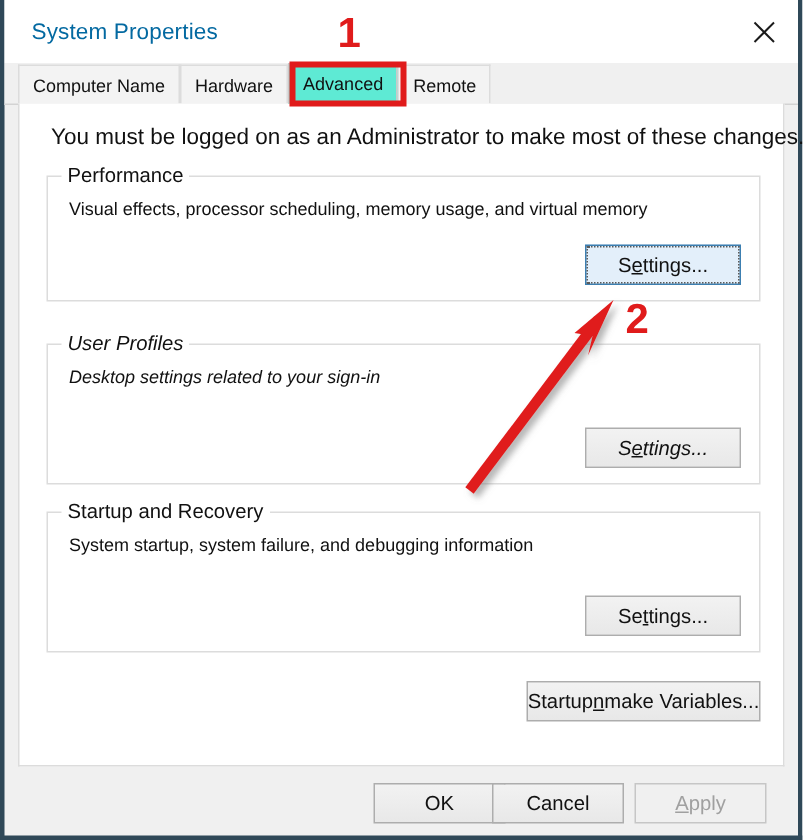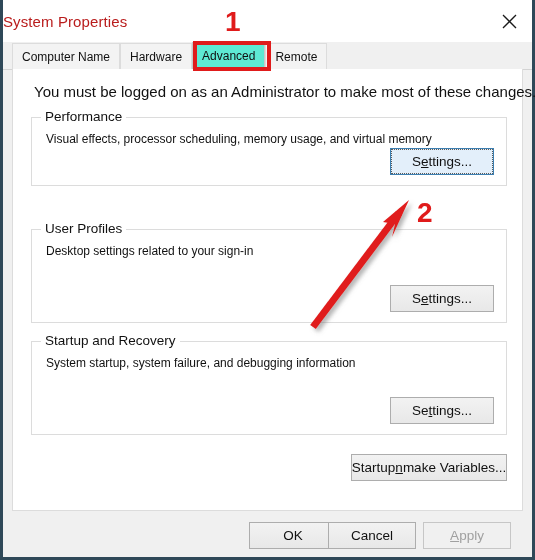--- a/index.html
+++ b/index.html
@@ -23,22 +23,23 @@
   
   #titlebar {
     position: absolute;
     left: 0; top: 0; right: 0;
     height: 42px;
     background: #ffffff;
     display: flex;
     align-items: center;
   }
   #title-text {
+    margin-left: 18px;
     font-size: 15px;
-    color: #b91c1c;
+    color: #0369a1;
     letter-spacing: 0.1px;
   }
   #close-button {
     position: absolute;
     right: 0; top: 0;
     width: 46px; height: 42px;
     display: flex; align-items: center; justify-content: center;
     cursor: default;
   }
   #close-button svg { display: block; }
@@ -112,22 +113,22 @@
     white-space: nowrap;
   }
   .groupbox .desc {
     position: absolute;
     top: 14px; left: 14px;
     font-size: 12px;
     color: #111;
     white-space: nowrap;
   }
 
-  #group-performance { top: 48px;  height: 69px; }
-  #group-userprofiles { top: 160px; height: 94px; }
+  #group-performance { top: 48px;  height: 84px; }
+  #group-userprofiles { top: 160px; height: 94px; font-style: italic; }
   #group-startup     { top: 272px; height: 94px; }
 
   
   .btn {
     position: absolute;
     font-size: 13.5px;
     color: #111;
     background: linear-gradient(to bottom, #f2f2f2 0%, #e8e8e8 100%);
     border: 1px solid #adadad;
     display: flex; align-items: center; justify-content: center;

